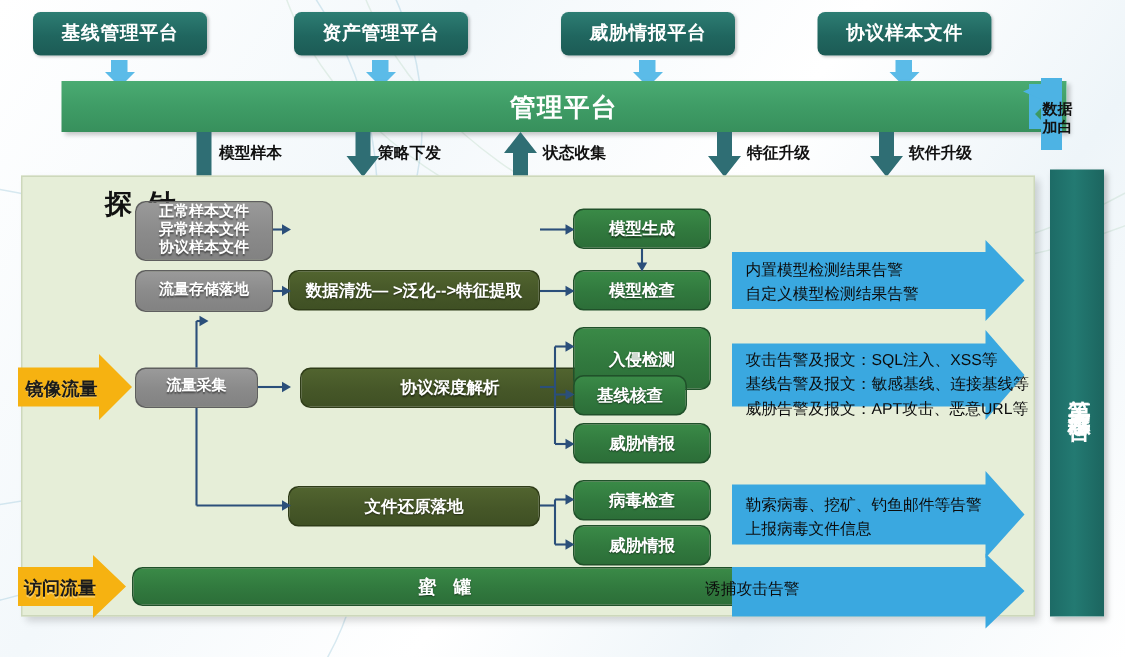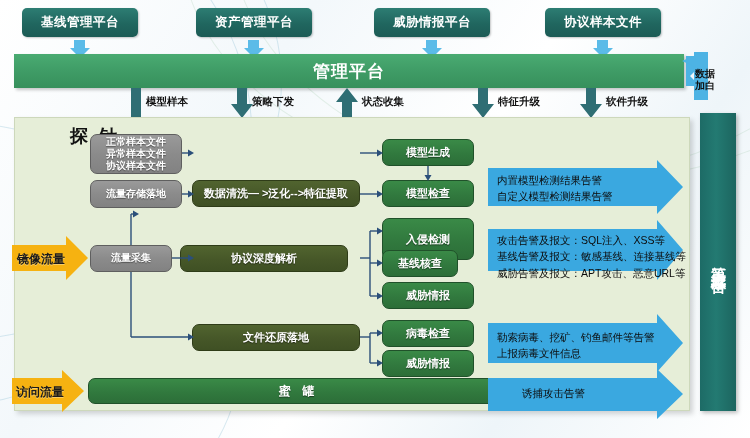--- a/index.html
+++ b/index.html
@@ -25,20 +25,21 @@
     box-shadow:1px 1px 2px rgba(0,0,0,.22);
     letter-spacing:.5px;
   }
   
   .mgmt{
     background:linear-gradient(180deg,#4aab72 0%,#3f9c66 50%,#37905c 100%);
     color:#fff;font-weight:bold;font-size:17px;
     display:flex;align-items:center;justify-content:center;
     box-shadow:2px 2px 3px rgba(0,0,0,.22);
     letter-spacing:1px;
+    margin-left:27px;
   }
   
   .probe-panel{
     background:#e6eed8;
     border:1px solid #cdd8bb;
     box-shadow:3px 3px 5px rgba(0,0,0,.16);
   }
   .probe-title{
     font-size:18px;font-weight:bold;color:#111;letter-spacing:3px;margin-left:44px;
   }
@@ -191,21 +192,21 @@
   </div>
 
   <div class="abs olivebox" style="left:192px;top:180px;width:168px;height:27px;">
     <span>数据清洗— &gt;泛化--&gt;特征提取</span>
   </div>
 
   <div class="abs graybox" style="left:90px;top:245px;width:82px;height:27px;">
     <div>流量采集</div>
   </div>
 
-  <div class="abs olivebox" style="left:180px;top:245px;width:168px;height:27px;">
+  <div class="abs olivebox" style="left:200px;top:245px;width:200px;height:27px;">
     <span>协议深度解析</span>
   </div>
   <div class="abs olivebox" style="left:192px;top:324px;width:168px;height:27px;">
     <span>文件还原落地</span>
   </div>
 
   <div class="abs greenbox" style="left:382px;top:139px;width:92px;height:27px;">
     <span>模型生成</span>
   </div>
   <div class="abs greenbox" style="left:382px;top:180px;width:92px;height:27px;">
@@ -306,21 +307,21 @@
   </div>
   <div class="callout-txt" style="left:497px;top:232px;">
     <div>攻击告警及报文：SQL注入、XSS等</div>
     <div>基线告警及报文：敏感基线、连接基线等</div>
     <div>威胁告警及报文：APT攻击、恶意URL等</div>
   </div>
   <div class="callout-txt" style="left:497px;top:329px;">
     <div>勒索病毒、挖矿、钓鱼邮件等告警</div>
     <div>上报病毒文件信息</div>
   </div>
-  <div class="callout-txt" style="left:522px;top:385px;">
+  <div class="callout-txt" style="left:470px;top:385px;">
     <div>诱捕攻击告警</div>
   </div>
 
   <div class="abs thirdparty" style="left:700px;top:113px;width:36px;height:298px;">
     <span>第三方态感平台</span>
   </div>
 
 </div>
 
 </body></html>

